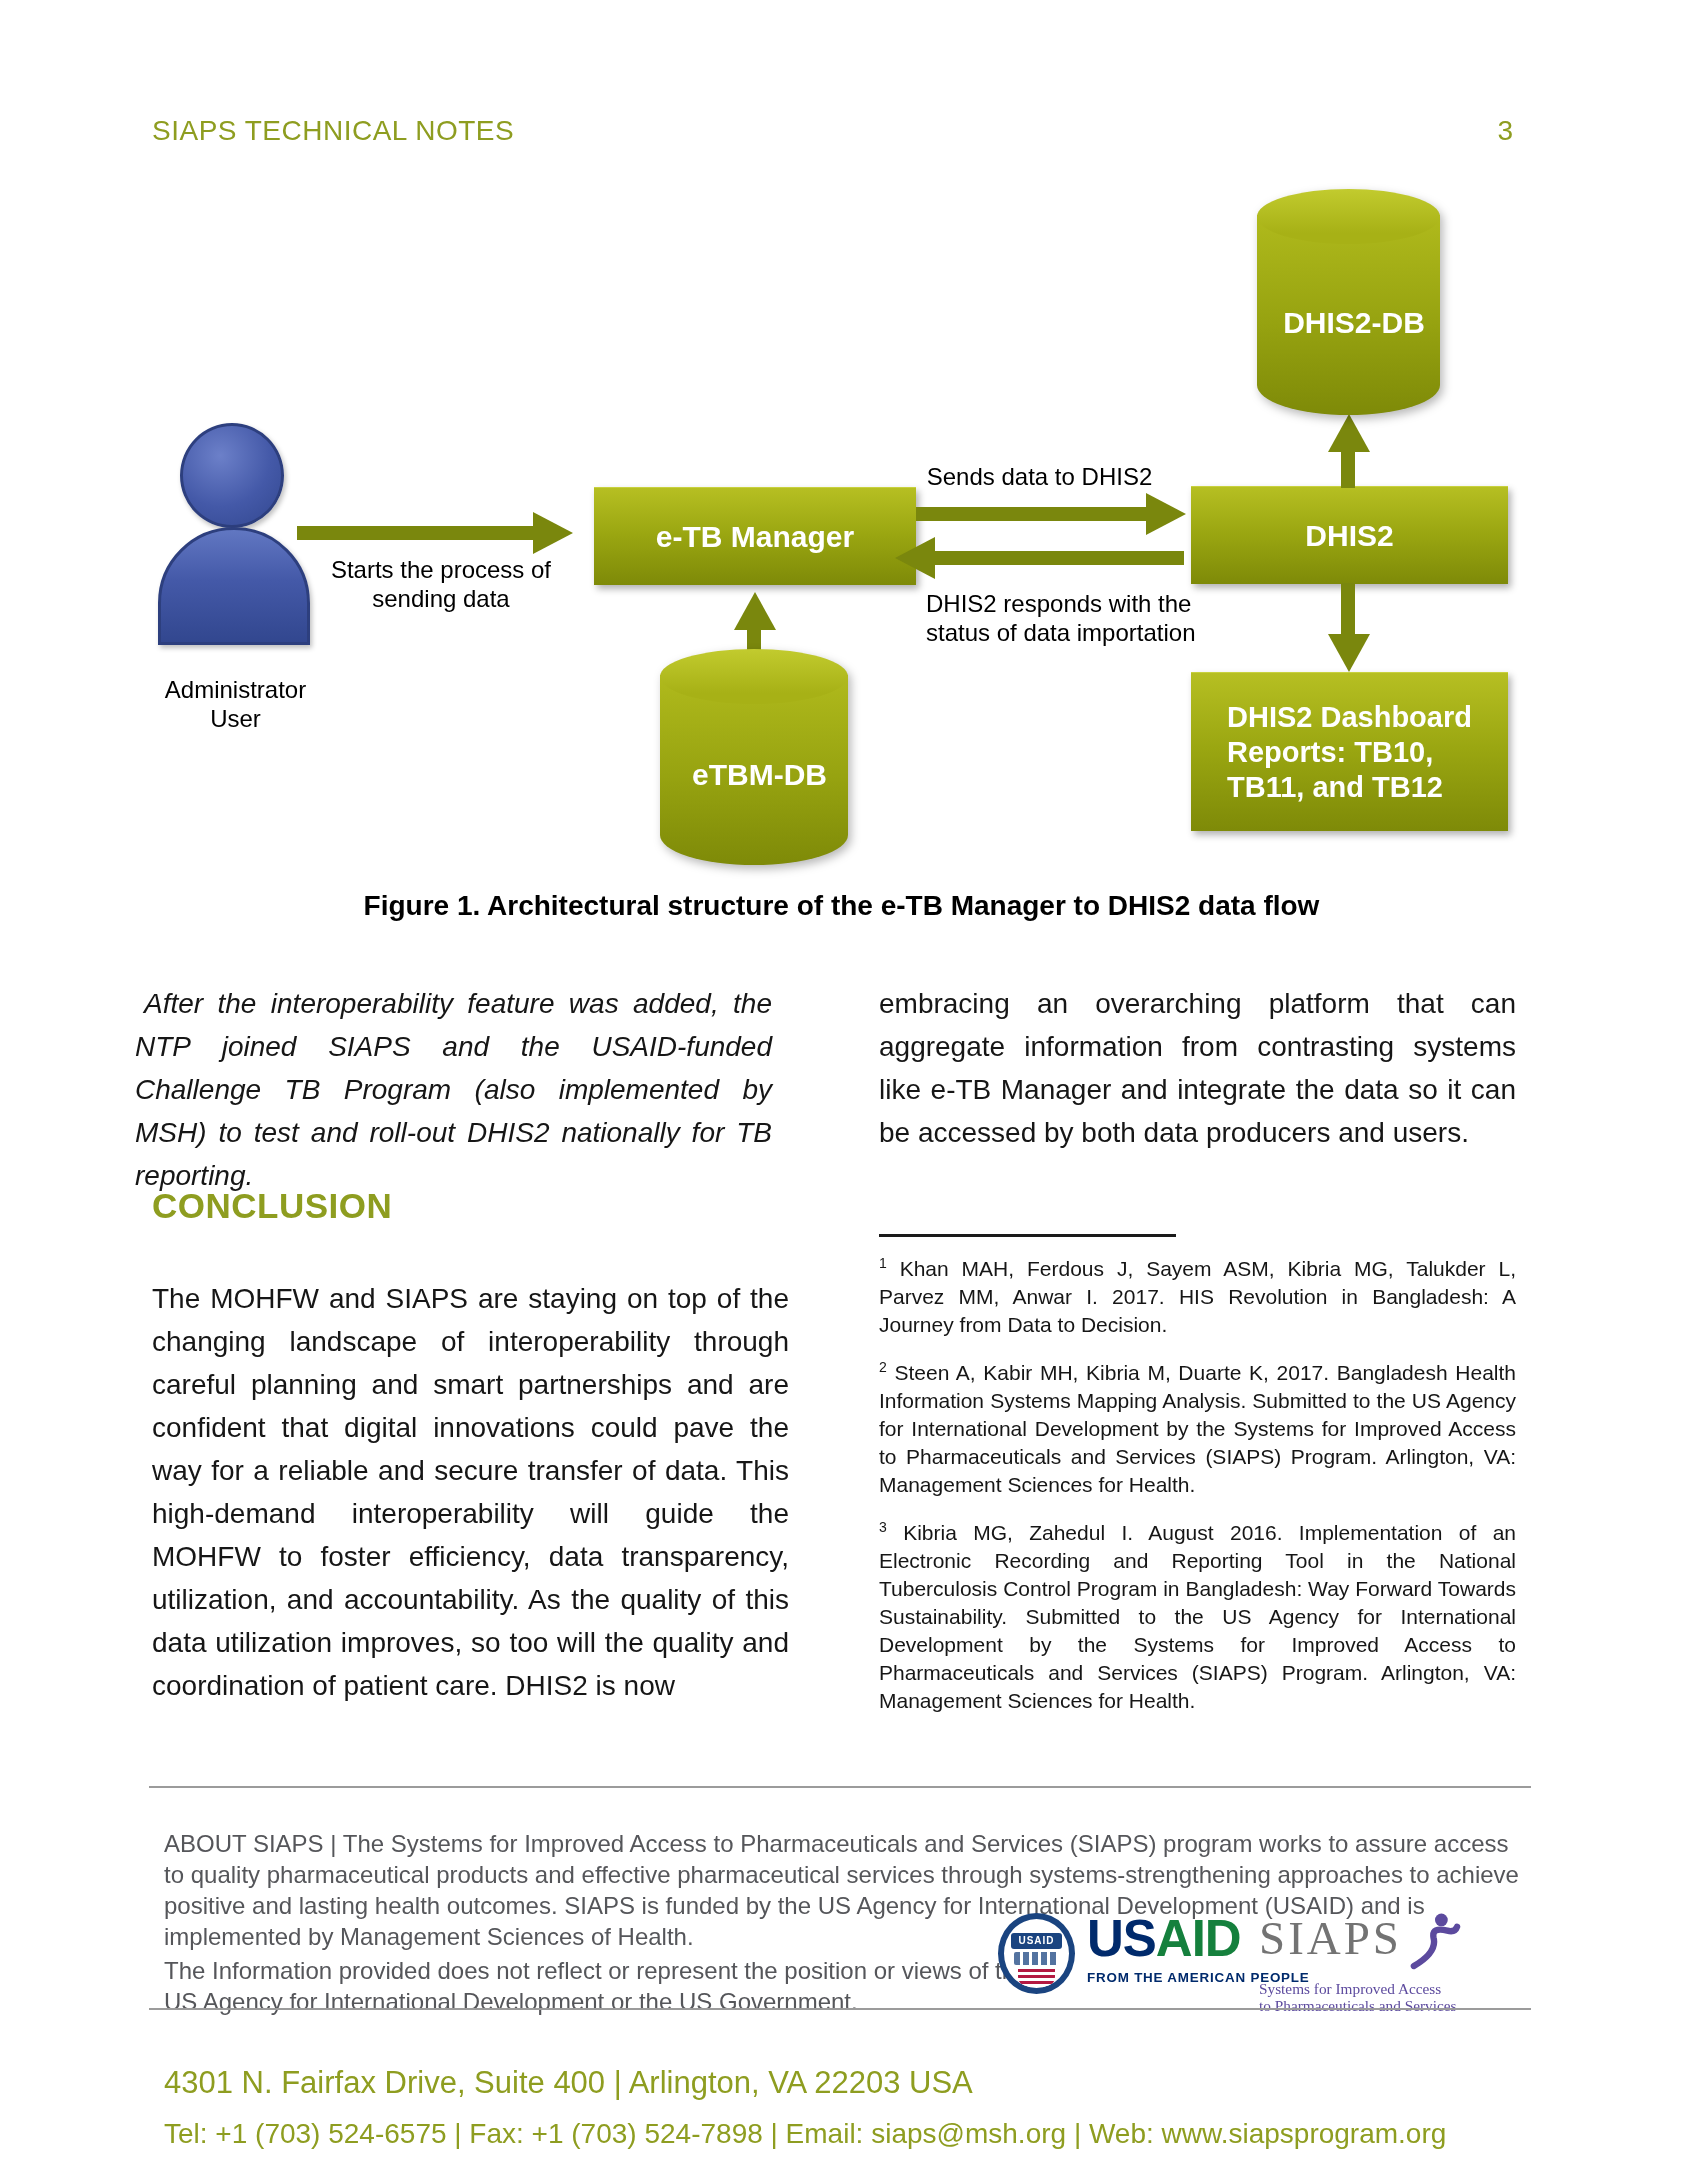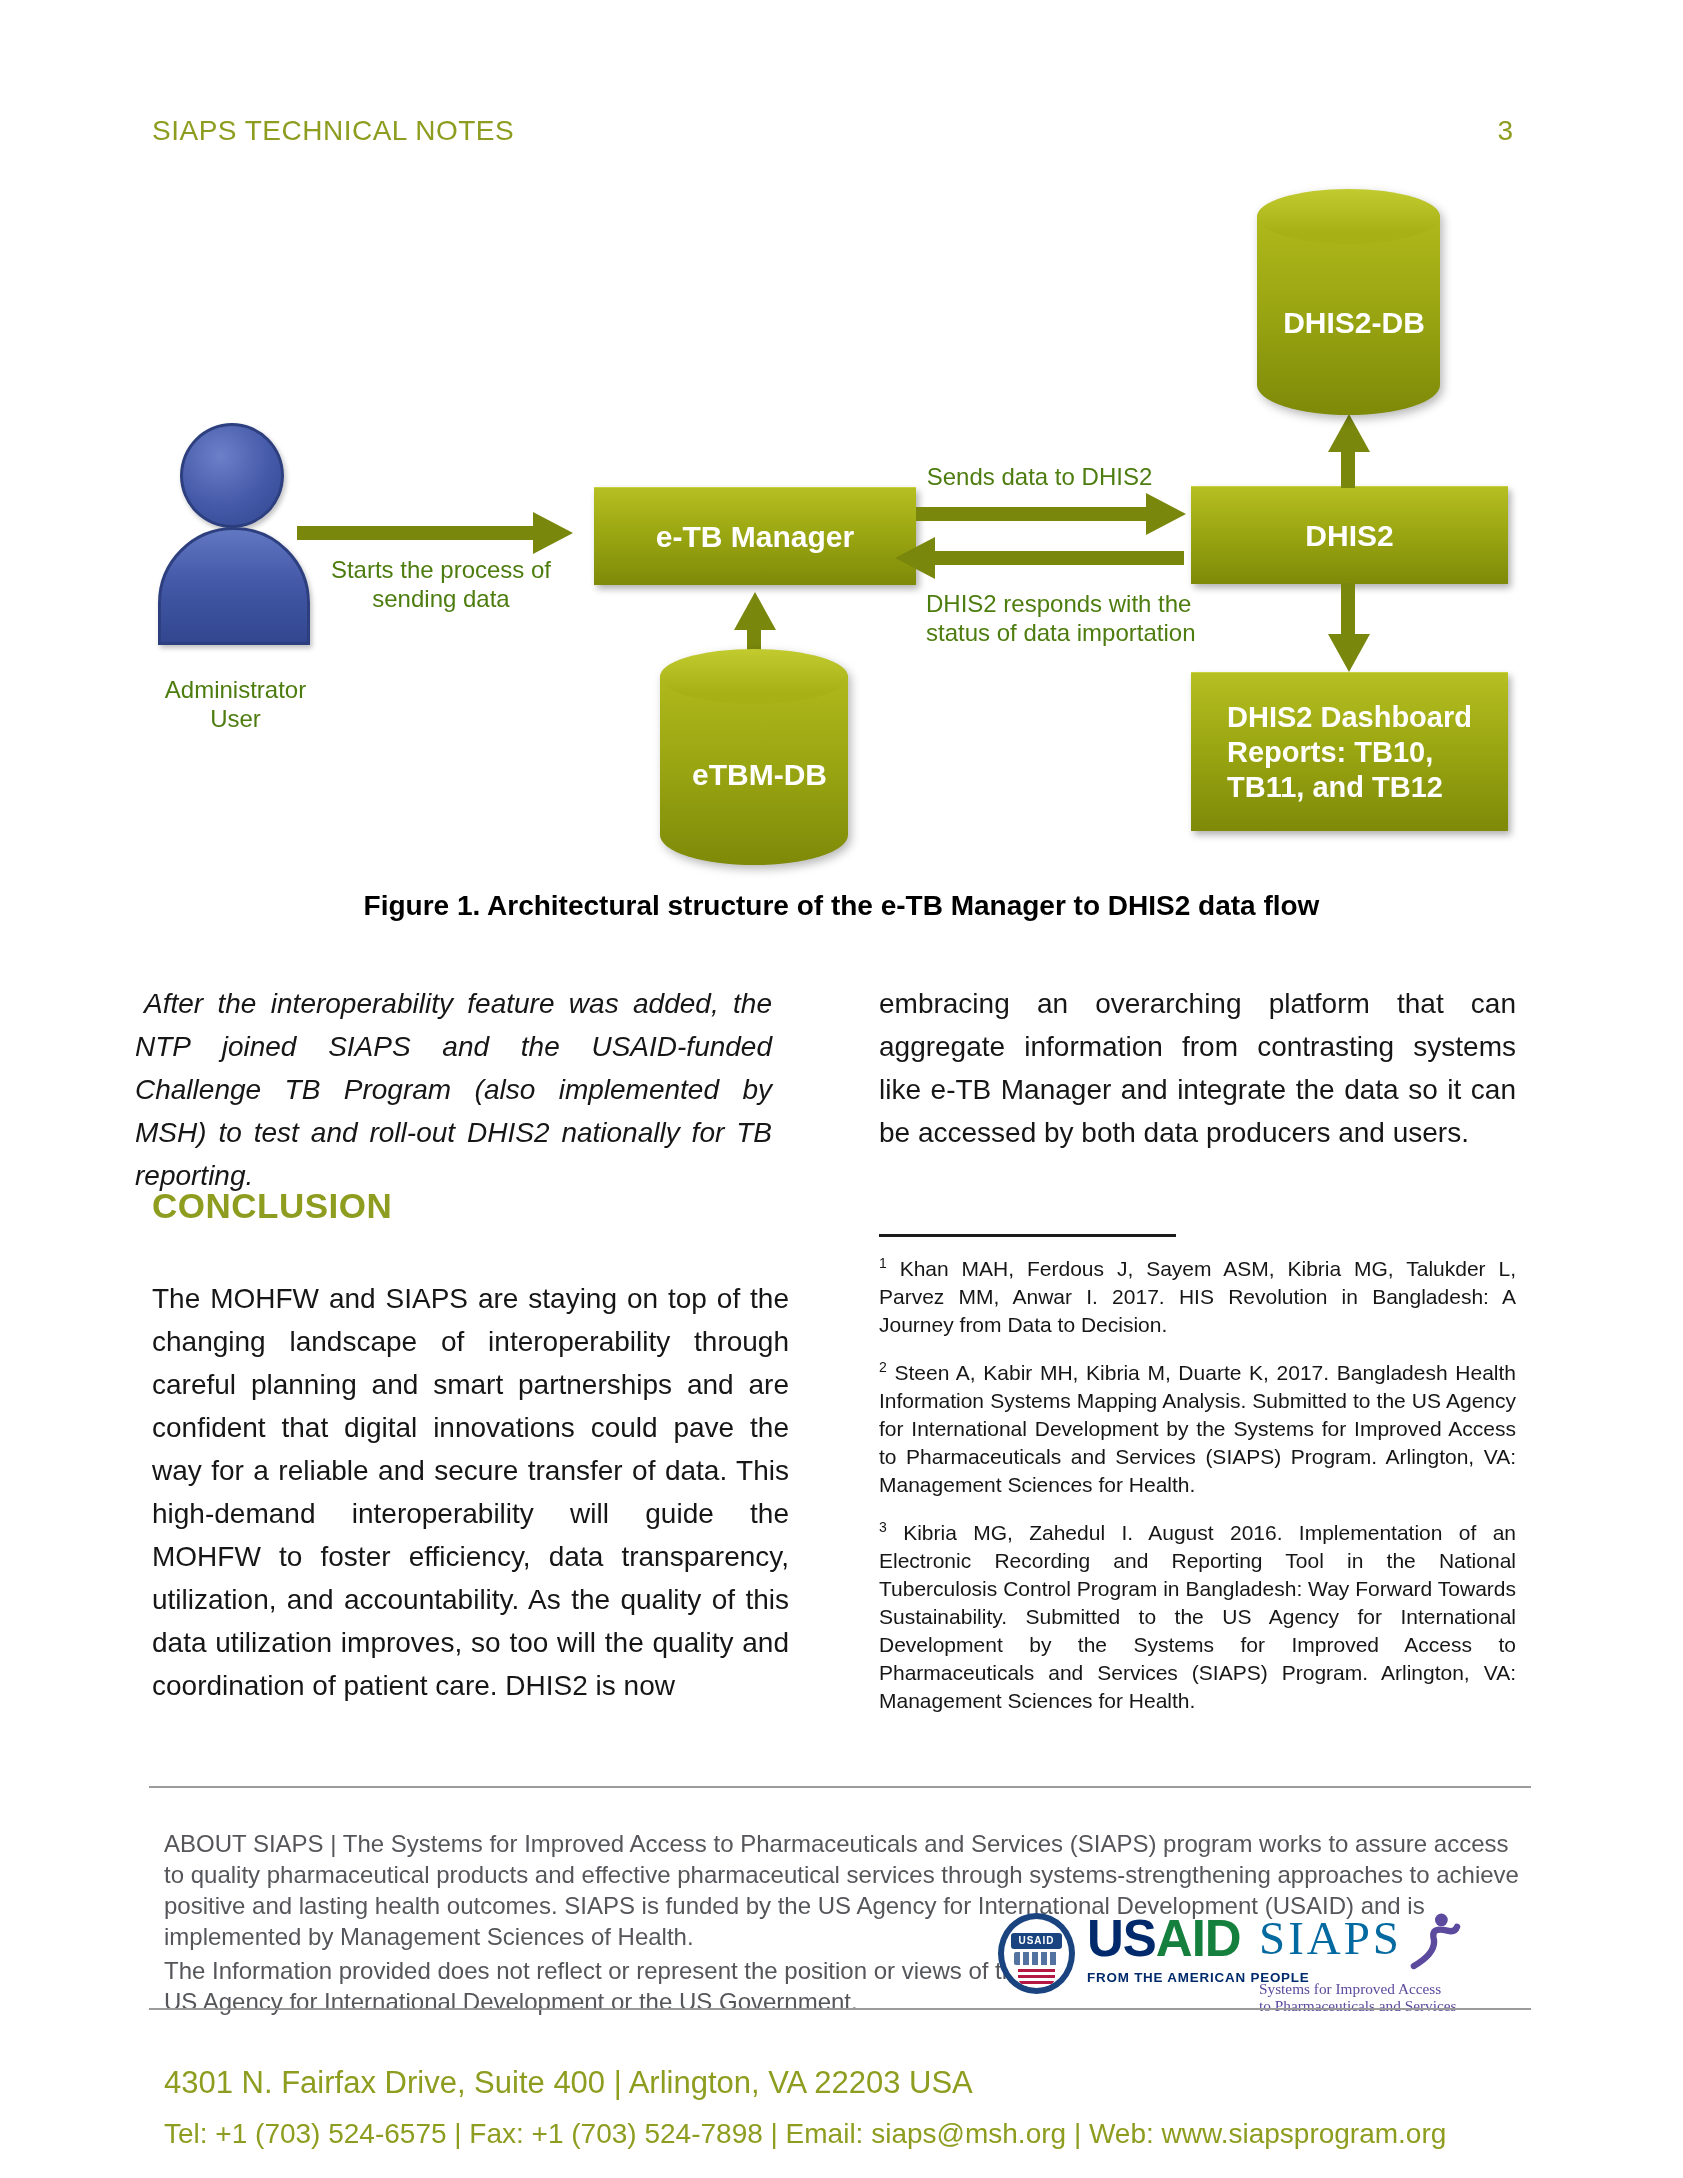--- a/index.html
+++ b/index.html
@@ -28,21 +28,21 @@
     border-radius:0 0 50% 50% / 0 0 30px 30px;}
   .cyl-top{position:absolute;left:0;right:0;top:0;height:55px;border-radius:50%;
     background:linear-gradient(180deg,#c2cb2e 0%,#a7b116 80%);}
   .cyl-label{position:absolute;left:11px;right:0;color:#fff;font-weight:bold;font-size:30px;text-align:center;}
   .shaft{position:absolute;background:#7a870d;}
   .tri{position:absolute;width:0;height:0;}
   .tri-right{border-left:40px solid #7a870d;border-top:21px solid transparent;border-bottom:21px solid transparent;}
   .tri-left{border-right:40px solid #7a870d;border-top:21px solid transparent;border-bottom:21px solid transparent;}
   .tri-up{border-bottom:38px solid #7a870d;border-left:21px solid transparent;border-right:21px solid transparent;}
   .tri-down{border-top:38px solid #7a870d;border-left:21px solid transparent;border-right:21px solid transparent;}
-  .dlabel{position:absolute;font-size:24px;color:#4d7c0f;line-height:29px;}
+  .dlabel{position:absolute;font-size:24px;color:#000000;line-height:29px;}
   .person-head{position:absolute;left:180px;top:284px;width:104px;height:105px;border-radius:50%;
     background:radial-gradient(circle at 38% 30%,#6c80c9 0%,#4459a8 55%,#32478f 100%);
     border:3px solid #2d3f7e;box-sizing:border-box;box-shadow:2px 3px 5px rgba(0,0,0,.25);}
   .person-body{position:absolute;left:158px;top:388px;width:152px;height:118px;
     border-radius:77px 77px 0 0;
     background:linear-gradient(180deg,#6177c2 0%,#4459a8 45%,#32478f 100%);
     border:3px solid #2d3f7e;box-sizing:border-box;box-shadow:2px 3px 5px rgba(0,0,0,.25);}
   
   .caption{position:absolute;left:0;right:0;top:890px;text-align:center;font-weight:bold;font-size:28px;color:#000;}
   .bodycol{position:absolute;top:954px;width:637px;font-size:28px;line-height:43px;text-align:justify;color:#161616;}
@@ -68,21 +68,21 @@
   .seal-hands{position:absolute;left:10px;right:10px;top:33px;height:13px;
     background:repeating-linear-gradient(90deg,#1a4480 0 6px,#ffffff 6px 9px);opacity:.75;border-radius:2px;}
   .seal-stripes{position:absolute;left:14px;right:14px;top:50px;height:18px;border-radius:0 0 10px 10px;
     background:repeating-linear-gradient(180deg,#b31942 0 3px,#ffffff 3px 6px);}
   .usaid-word{margin-left:12px;line-height:1;}
   .usaid-word .wm{font-size:51px;font-weight:bold;letter-spacing:-1px;}
   .wm-us{color:#002a6c;} .wm-aid{color:#15803d;}
   .usaid-tag{font-size:13.4px;color:#002a6c;letter-spacing:0.8px;margin-top:7px;font-weight:bold;}
   .siaps{position:absolute;left:1259px;top:1915px;font-family:"Liberation Serif", serif;}
   .siaps-row{display:flex;align-items:flex-start;}
-  .siaps-word{font-size:47px;color:#0369a1;letter-spacing:3px;line-height:1;}
+  .siaps-word{font-size:47px;color:#737373;letter-spacing:3px;line-height:1;}
   .siaps-fig{margin-left:6px;margin-top:-4px;}
   .siaps-tag{font-size:15.3px;color:#5c4a9e;line-height:17px;margin-top:6px;}
   .address-block{position:absolute;left:164px;top:2065px;color:#8e9d20;}
   .addr-line1{font-size:31px;margin-bottom:17px;}
   .addr-line2{font-size:28px;}
 </style>
 </head>
 <body>
 
 <div class="page">

